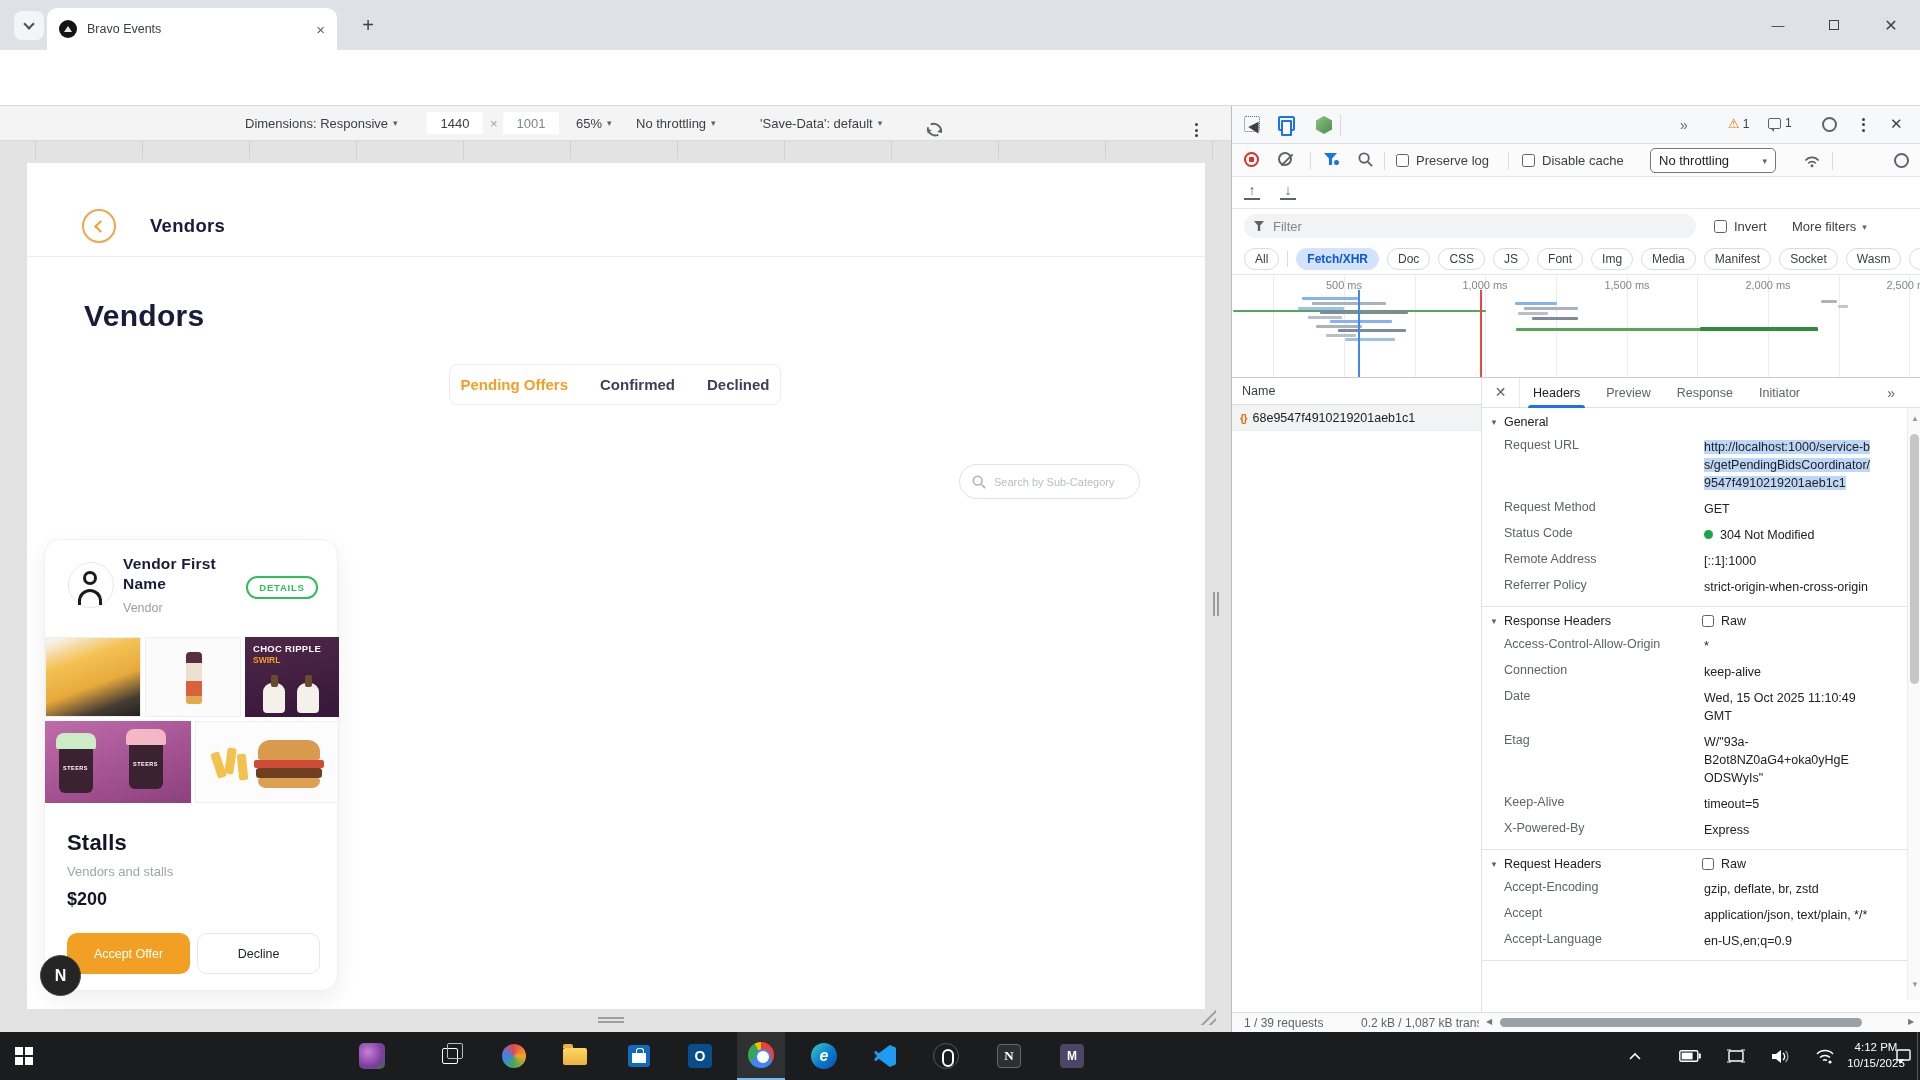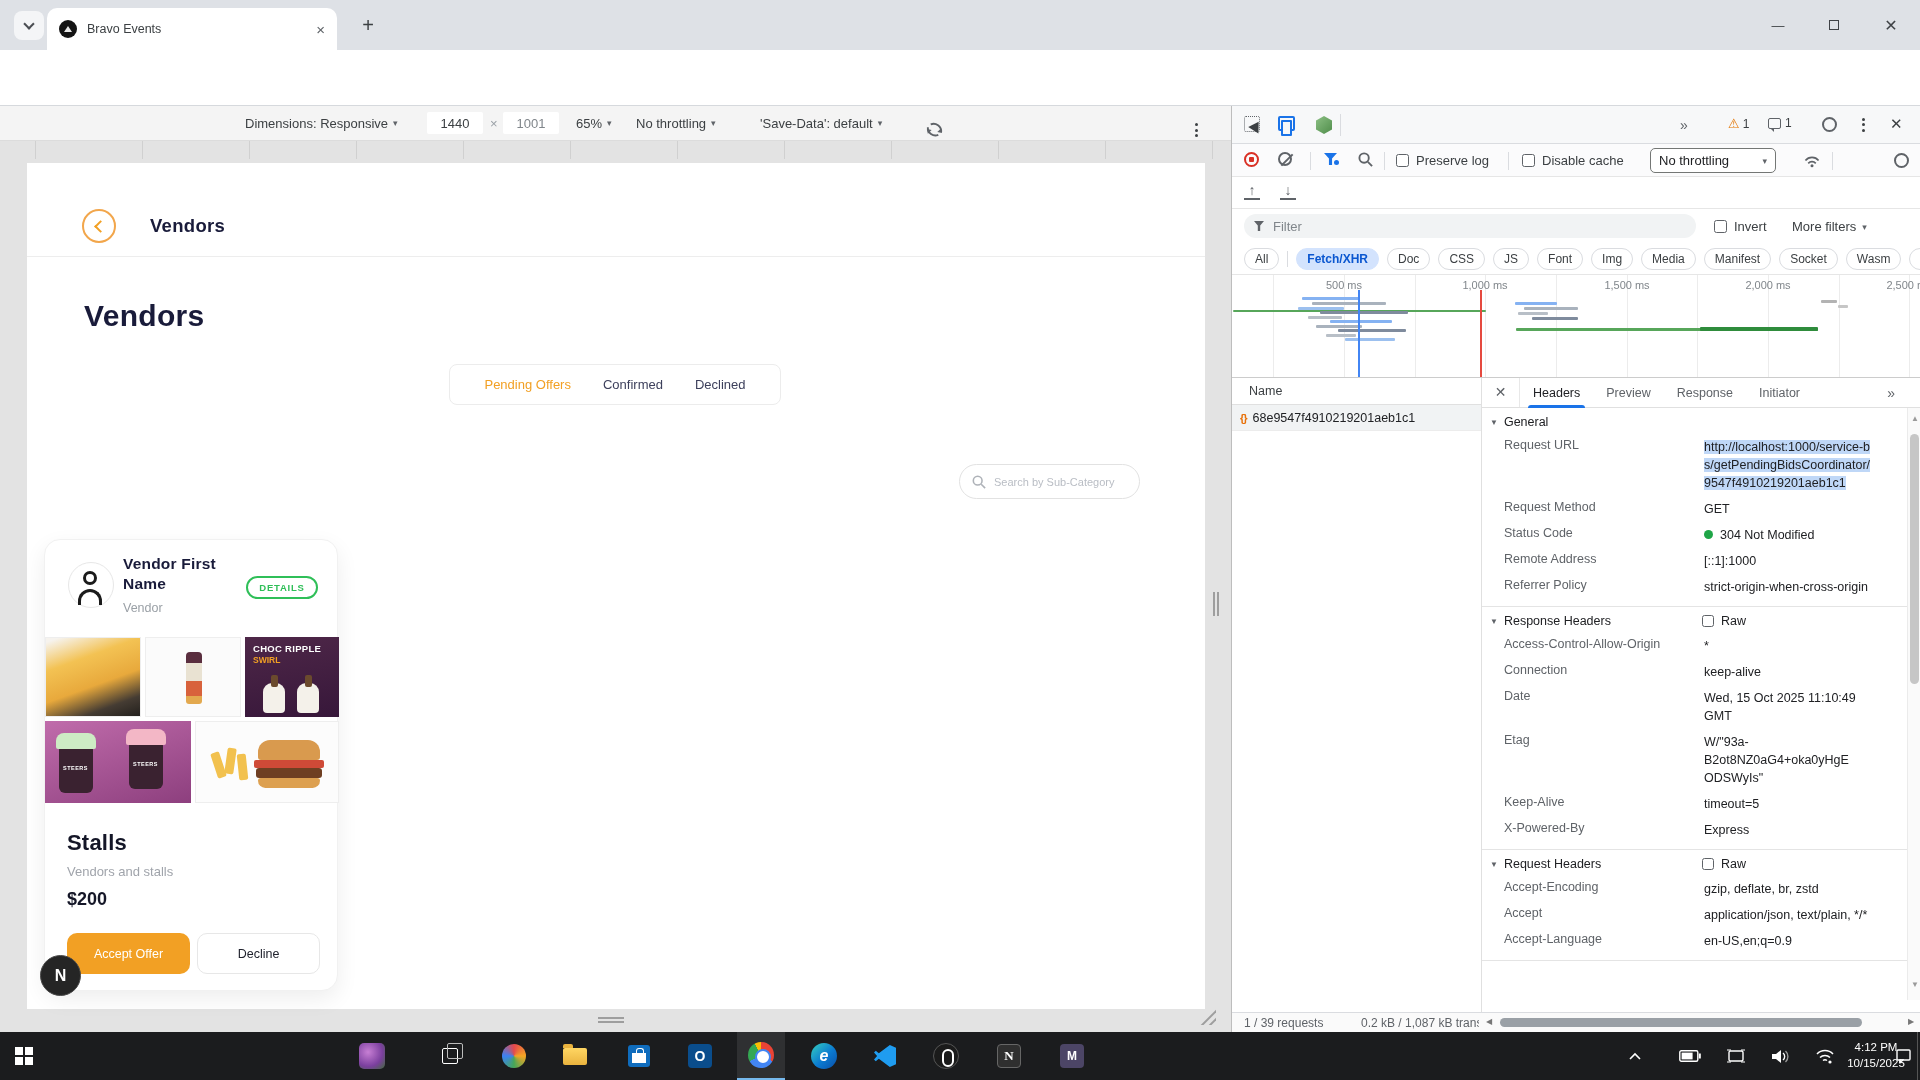--- a/index.html
+++ b/index.html
@@ -51,21 +51,21 @@
   #ruler{position:absolute;left:0;top:0;width:1231px;height:20px}
   .rtick{position:absolute;top:0;width:1px;height:18px;background:#d0d0d0}
   #vpage{position:absolute;left:27px;top:22px;width:1178px;height:846px;background:#fff}
 
   #backcircle{position:absolute;left:55px;top:46px;width:34px;height:34px;border:2px solid #f2a64b;border-radius:50%;display:flex;align-items:center;justify-content:center}
   .chev-l{width:9px;height:9px;border-left:2.5px solid var(--accent-orange);border-bottom:2.5px solid var(--accent-orange);transform:rotate(45deg);margin-left:3px}
   #pg-header-title{position:absolute;left:123px;top:52px;font-size:18.5px;font-weight:700;color:var(--brand-dark);letter-spacing:.3px}
   #pg-divider{position:absolute;left:0;top:93px;width:1178px;height:1px;background:#ededed}
   #pg-h1{position:absolute;left:57px;top:136px;font-size:30px;font-weight:700;color:var(--brand-dark);letter-spacing:.3px}
   #pg-tabs{position:absolute;left:422px;top:201px;width:332px;height:41px;border:1px solid #ececec;border-radius:8px;display:flex;align-items:center;justify-content:center;gap:32px;background:#fff}
-  .pgtab{font-size:13px;font-weight:400;color:#3d405c;white-space:nowrap}
+  .pgtab{font-size:15px;font-weight:700;color:#3d405c;white-space:nowrap}
   .pgtab.active{color:var(--accent-orange)}
   #pg-search{position:absolute;left:932px;top:301px;width:181px;height:35px;border:1px solid #e2e2e2;border-radius:18px;background:#fff;display:flex;align-items:center;padding:0 12px;overflow:hidden}
   #pg-search svg{flex:none}
   #pg-search-ph{font-size:11px;color:#b9bdc4;margin-left:8px;white-space:nowrap}
 
   
   #vcard{position:absolute;left:17px;top:376px;width:294px;height:452px;background:#fff;border:1px solid #f1f1f1;border-radius:16px;box-shadow:0 8px 22px rgba(0,0,0,.07)}
   #vavatar{position:absolute;left:23px;top:22px;width:46px;height:46px;border:1px solid #e7e7e7;border-radius:50%}
   #vavatar .head{position:absolute;left:14px;top:8px;width:14px;height:14px;border:3px solid #1b1b1b;border-radius:50%}
   #vavatar .body{position:absolute;left:9px;top:26px;width:24px;height:16px;border:3px solid #1b1b1b;border-bottom:none;border-radius:12px 12px 0 0}
@@ -168,21 +168,21 @@
   .chipsep{width:1px;height:16px;background:#dadce0;flex:none}
 
   #timeline{position:absolute;left:0;top:169px;width:689px;height:103px;border-bottom:1px solid #ccc;overflow:hidden;background:#fff}
   .gline{position:absolute;top:0;bottom:0;width:1px;background:#ececec}
   .tick{position:absolute;top:4px;transform:translateX(-50%);font-size:11px;color:#80868b;white-space:nowrap}
   .wbar{position:absolute;border-radius:1px}
   .wline{position:absolute;top:15px;bottom:0;width:2px}
 
   #split{position:absolute;left:0;top:272px;width:689px;height:634px}
   #name-pane{position:absolute;left:0;top:0;width:250px;height:634px;border-right:1px solid #e0e0e0;background:#fff}
-  #name-hdr{height:27px;border-bottom:1px solid #e0e0e0;display:flex;align-items:center;padding-left:17px;font-size:12.5px;color:#3c4043}
+  #name-hdr{height:27px;border-bottom:1px solid #e0e0e0;display:flex;align-items:center;padding-left:10px;font-size:12.5px;color:#3c4043}
   #req-row{height:26px;background:#f1f3f4;border-bottom:1px solid #ececec;display:flex;align-items:center;padding-left:8px;gap:6px}
   #xhr-ic{color:#e8710a;font-weight:700;font-size:11px;letter-spacing:-1px}
   #req-name{font-size:12.5px;color:#202124;white-space:nowrap;overflow:hidden}
 
   #details-pane{position:absolute;left:250px;top:0;width:439px;height:634px;background:#fff}
   #dtl-tabs{height:30px;border-bottom:1px solid #e0e0e0;display:flex;align-items:center}
   #dtl-close{width:38px;text-align:center;color:#5f6368;font-size:14px;border-right:1px solid #e8e8e8;line-height:29px}
   .dtltab{padding:0 13px;height:30px;display:flex;align-items:center;font-size:12.5px;color:#5f6368;position:relative;white-space:nowrap}
   .dtltab.active{color:#202124}
   .dtltab.active::after{content:"";position:absolute;left:8px;right:8px;bottom:0;height:3px;background:var(--dt-blue);border-radius:3px 3px 0 0}

